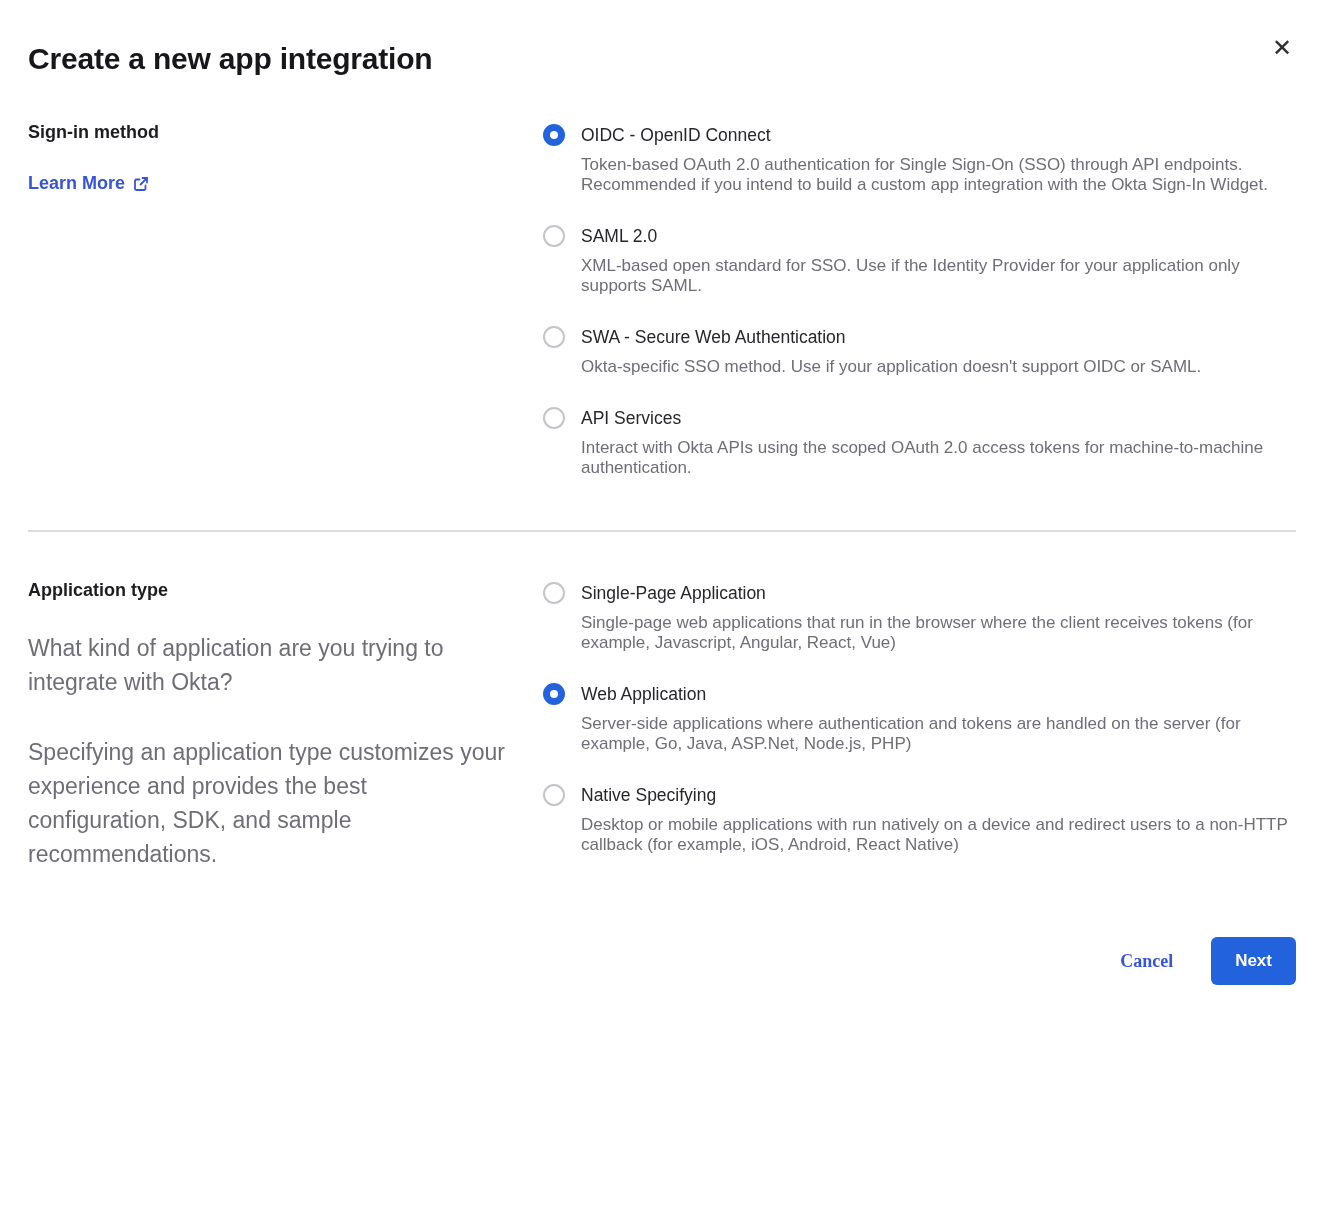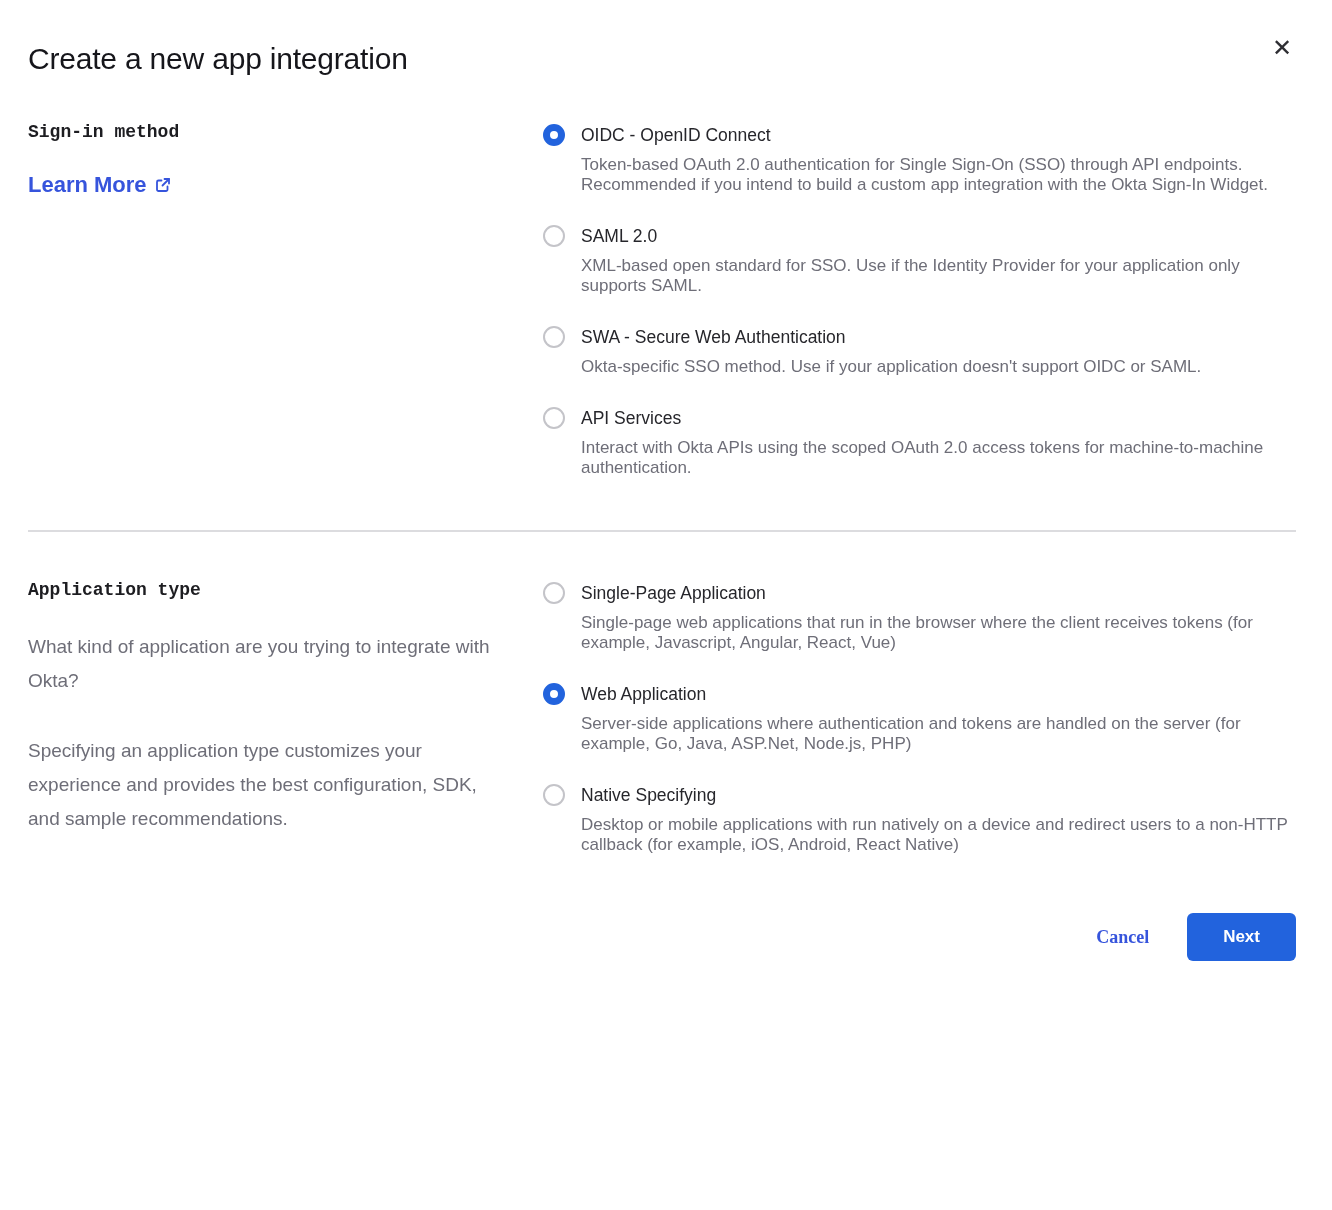--- a/index.html
+++ b/index.html
@@ -21,51 +21,50 @@
     font-size: 24px;
     line-height: 1;
     color: #2e2e33;
     cursor: pointer;
     background: none;
     border: none;
     font-family: "Liberation Sans", sans-serif;
   }
   h1.title {
     font-size: 30px;
-    font-weight: 400;
+    font-weight: 700;
     letter-spacing: -0.2px;
     color: #16161b;
     margin-bottom: 46px;
   }
   .section {
     display: grid;
     grid-template-columns: 515px 1fr;
     align-items: start;
   }
   .section-left .section-label {
     font-size: 18px;
     font-weight: 700;
     color: #1d1d21;
     margin-bottom: 30px;
-    font-family: Liberation Mono, monospace;
   }
   .learn-more {
     display: inline-flex;
     align-items: center;
     gap: 8px;
     color: #3654dc;
-    font-size: 22px;
+    font-size: 18px;
     font-weight: 700;
     text-decoration: none;
     cursor: pointer;
   }
   .learn-more svg { display: block; }
   .section-left p.gray {
     color: #6e6e78;
-    font-size: 19px;
+    font-size: 23px;
     line-height: 34px;
     margin-bottom: 36px;
     max-width: 480px;
   }
   .option {
     display: flex;
     align-items: flex-start;
     gap: 16px;
     margin-bottom: 28px;
     cursor: pointer;
@@ -117,21 +116,21 @@
     border: none;
     font-family: Liberation Serif, serif;
   }
   .next-btn {
     background: #2263dd;
     color: #ffffff;
     font-size: 17px;
     font-weight: 700;
     border: none;
     border-radius: 6px;
-    padding: 14px 36px;
+    padding: 14px 24px;
     min-width: 84px;
     cursor: pointer;
     font-family: "Liberation Sans", sans-serif;
   }
 </style>
 </head>
 <body>
 
 <div class="dialog">
 

